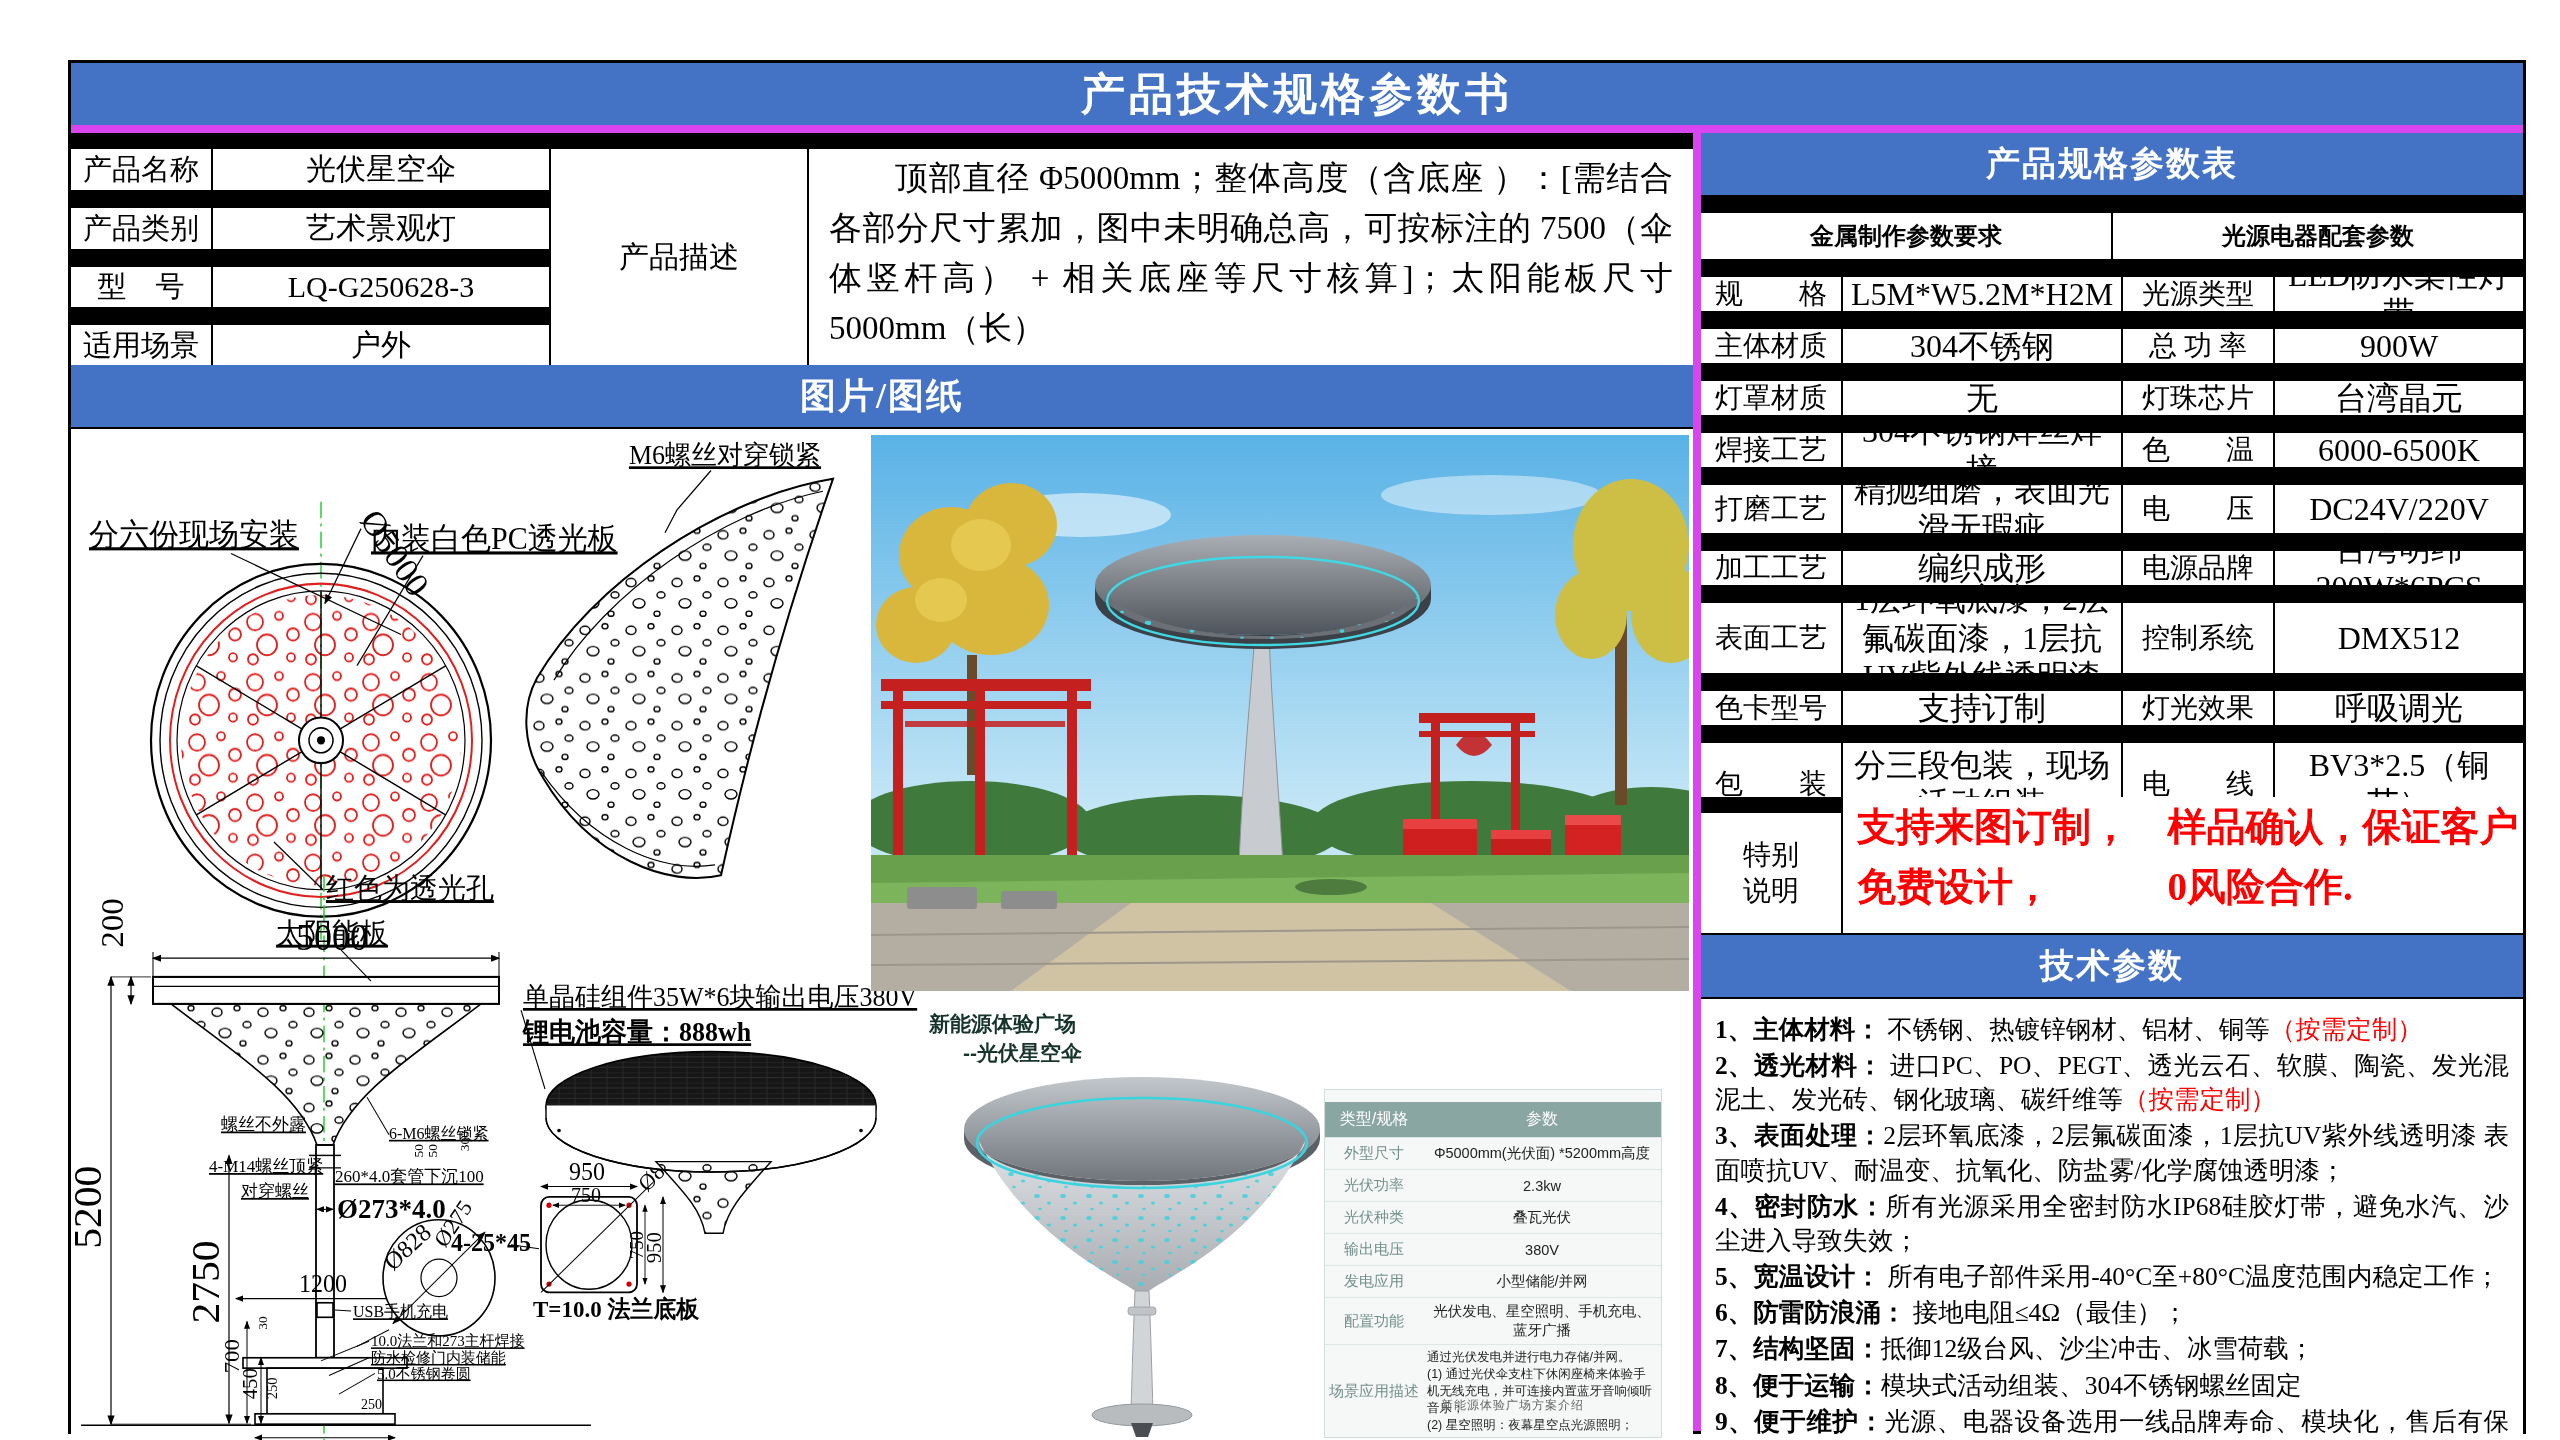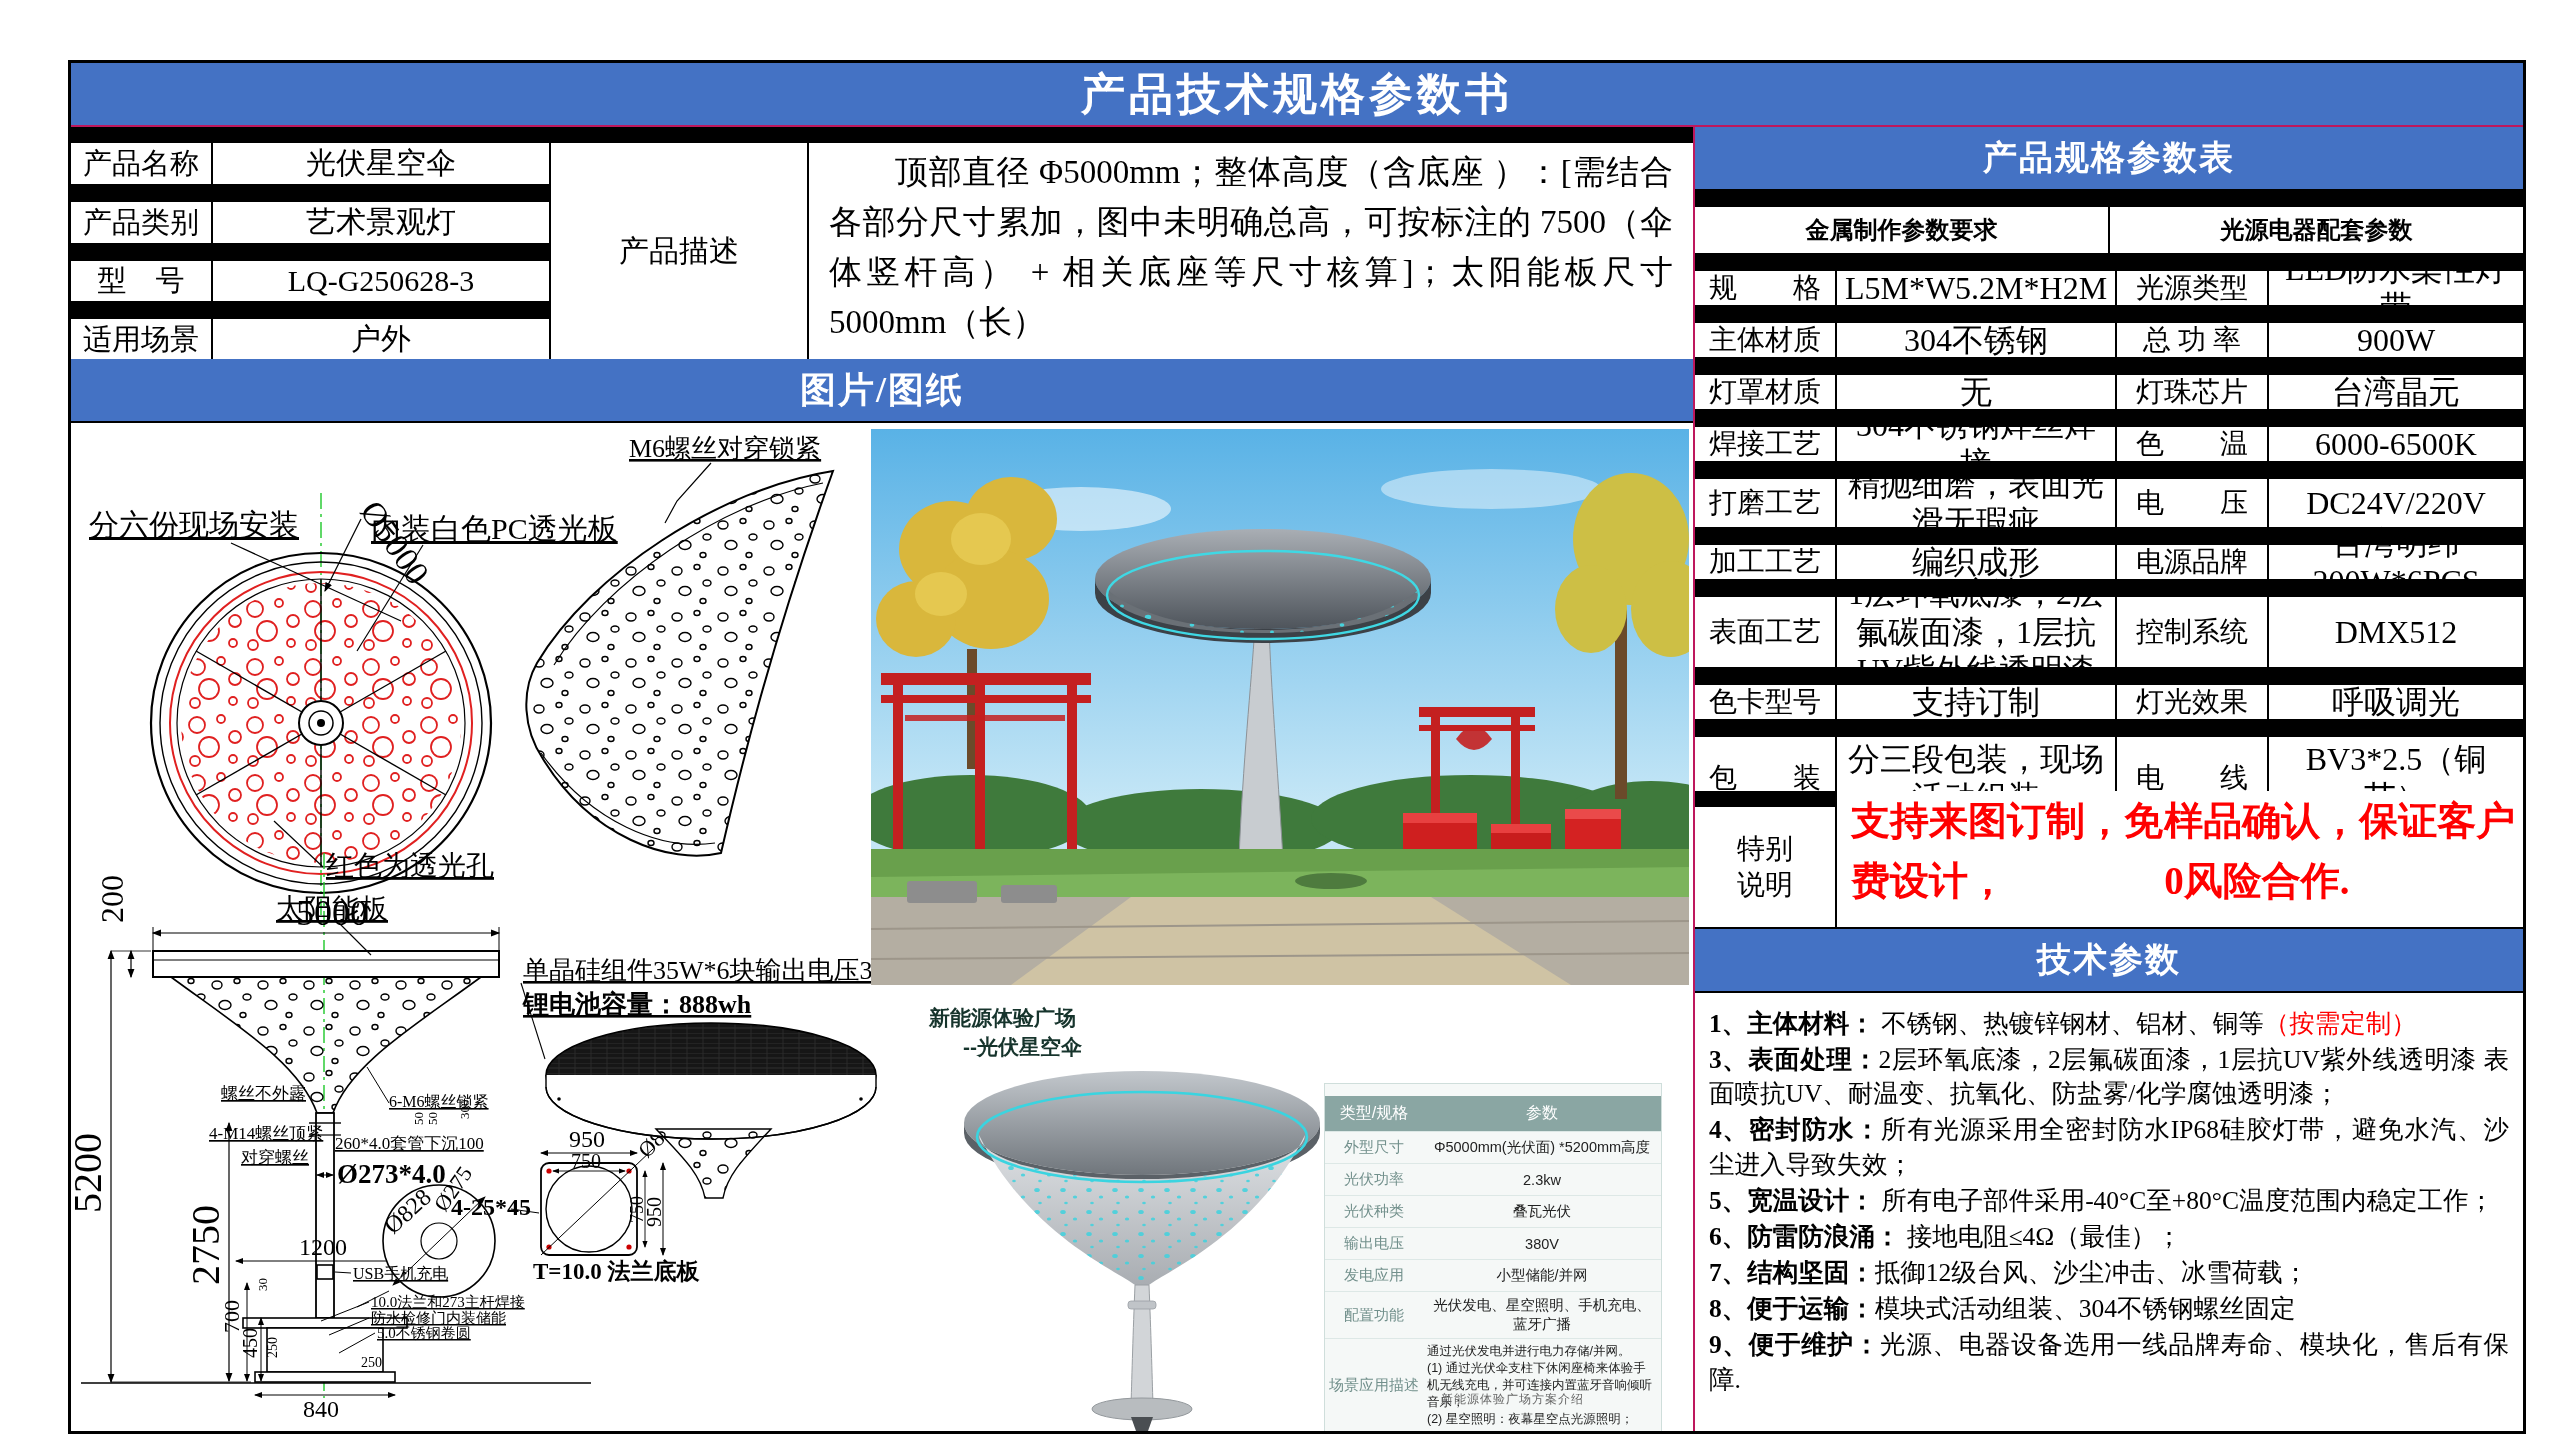--- a/index.html
+++ b/index.html
@@ -1,19 +1,19 @@
 <!DOCTYPE html>
 <html><head>
 <meta charset="utf-8">
 <style>
   html,body{margin:0;padding:0;background:#fff;}
   .page{position:relative;width:2560px;height:1440px;background:#fff;overflow:hidden;
         font-family:"Liberation Serif","DejaVu Serif",serif;color:#000;}
   .doc{position:absolute;left:68px;top:60px;width:2452px;height:1368px;border:3px solid #000;
-       display:grid;grid-template-columns:1622px 1fr;grid-template-rows:62px 1fr;gap:2px;background:#be185d;}
+       display:grid;grid-template-columns:1622px 1fr;grid-template-rows:62px 1fr;gap:8px;background:#d946ef;}
   .blue{background:#4472C4;color:#fff;font-weight:bold;display:flex;align-items:center;justify-content:center;}
   .title-cell{grid-column:1/3;font-size:44px;letter-spacing:4px;}
   .c{background:#fff;display:flex;align-items:center;justify-content:center;text-align:center;margin-top:16px;}
   
   .left-zone{display:grid;grid-template-rows:230px 62px 1fr;gap:2px;background:#000;}
   .info-grid{display:grid;grid-template-columns:140px 336px 256px 1fr;grid-template-rows:repeat(4,1fr);gap:2px;background:#000;}
   .info-label{font-size:29px;}
   .info-value{font-size:30px;}
   .desc-label{grid-column:3;grid-row:1/5;font-size:30px;}
   .desc-cell{grid-column:4;grid-row:1/5;font-size:33px;line-height:1.52;padding:4px 20px;
@@ -500,20 +500,21 @@
         <div class="special-text">
           <span>支持来图订制，免费设计，</span>
           <span>样品确认，保证客户0风险合作.</span>
         </div>
       </div>
 
       <div class="blue tech-banner">技术参数</div>
 
       <div class="tech-list">
         <div class="tech-item"><b>1、主体材料：</b><span> 不锈钢、热镀锌钢材、铝材、铜等</span><span class="red">（按需定制）</span></div>
+        <div class="tech-item"><b>2、透光材料：</b><span> 进口PC、PO、PEGT、透光云石、软膜、陶瓷、发光混泥土、发光砖、钢化玻璃、碳纤维等</span><span class="red">（按需定制）</span></div>
         <div class="tech-item"><b>3、表面处理：</b><span>2层环氧底漆，2层氟碳面漆，1层抗UV紫外线透明漆 表面喷抗UV、耐温变、抗氧化、防盐雾/化学腐蚀透明漆；</span></div>
         <div class="tech-item"><b>4、密封防水：</b><span>所有光源采用全密封防水IP68硅胶灯带，避免水汽、沙尘进入导致失效；</span></div>
         <div class="tech-item"><b>5、宽温设计：</b><span> 所有电子部件采用-40°C至+80°C温度范围内稳定工作；</span></div>
         <div class="tech-item"><b>6、防雷防浪涌：</b><span> 接地电阻≤4Ω（最佳）；</span></div>
         <div class="tech-item"><b>7、结构坚固：</b><span>抵御12级台风、沙尘冲击、冰雪荷载；</span></div>
         <div class="tech-item"><b>8、便于运输：</b><span>模块式活动组装、304不锈钢螺丝固定</span></div>
         <div class="tech-item"><b>9、便于维护：</b><span>光源、电器设备选用一线品牌寿命、模块化，售后有保障.</span></div>
       </div>
     </div>
 

